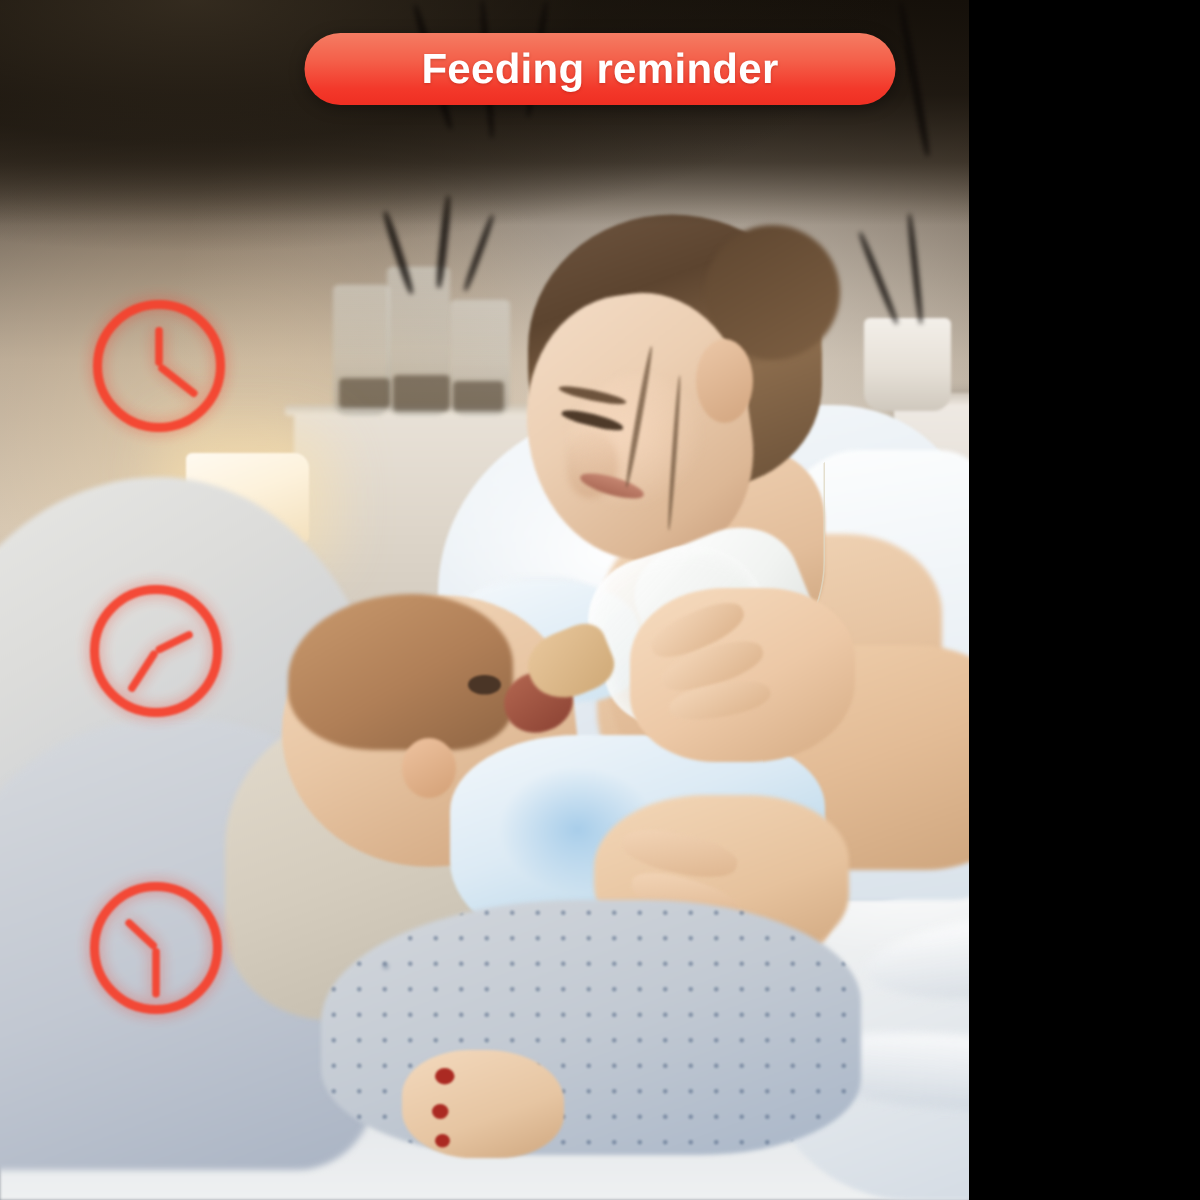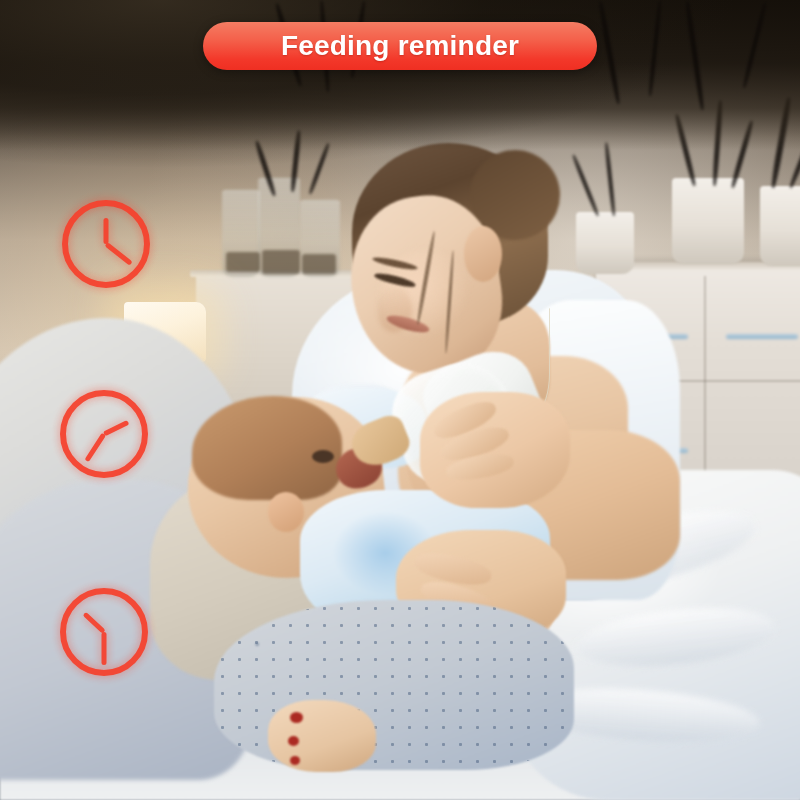--- a/index.html
+++ b/index.html
@@ -2,21 +2,21 @@
 <html><head>
 <meta charset="utf-8">
 <style>
   html, body {
     margin: 0;
     padding: 0;
     background: #000;
   }
   #stage {
     position: relative;
-    width: 800px;
+    width: 646px;
     height: 800px;
     overflow: hidden;
     font-family: "Liberation Sans", sans-serif;
     background: #1a1510;
   }
 
   
   .scene {
     position: absolute;
     inset: 0;

